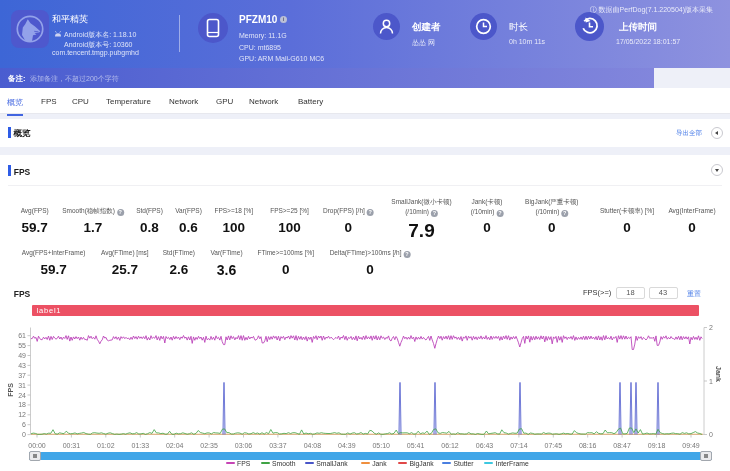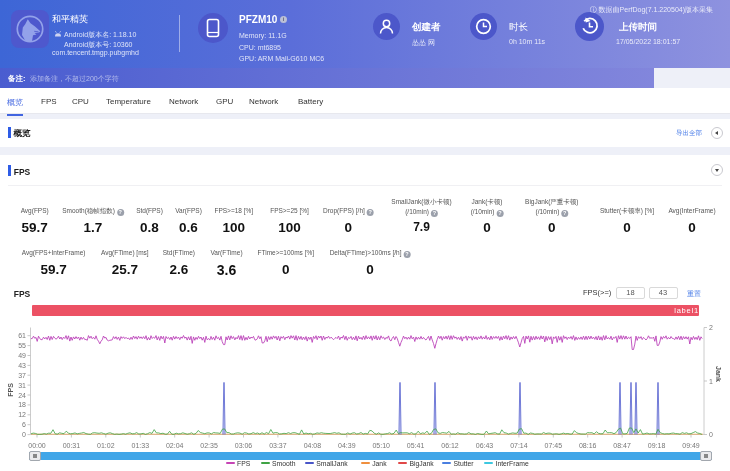--- a/index.html
+++ b/index.html
@@ -111,21 +111,21 @@
 <div class="abs" style="left:149.5px;top:219.5px;transform:translateX(-50%);font-size:13.5px;font-weight:bold;color:#111">0.8</div>
 <div class="abs" style="left:188.5px;top:207px;transform:translateX(-50%);font-size:6.5px;color:#555;white-space:nowrap">Var(FPS)</div>
 <div class="abs" style="left:188.5px;top:219.5px;transform:translateX(-50%);font-size:13.5px;font-weight:bold;color:#111">0.6</div>
 <div class="abs" style="left:233.8px;top:207px;transform:translateX(-50%);font-size:6.5px;color:#555;white-space:nowrap">FPS&gt;=18 [%]</div>
 <div class="abs" style="left:233.8px;top:219.5px;transform:translateX(-50%);font-size:13.5px;font-weight:bold;color:#111">100</div>
 <div class="abs" style="left:289.5px;top:207px;transform:translateX(-50%);font-size:6.5px;color:#555;white-space:nowrap">FPS&gt;=25 [%]</div>
 <div class="abs" style="left:289.5px;top:219.5px;transform:translateX(-50%);font-size:13.5px;font-weight:bold;color:#111">100</div>
 <div class="abs" style="left:348.3px;top:207px;transform:translateX(-50%);font-size:6.5px;color:#555;white-space:nowrap">Drop(FPS) [/h]&nbsp;<span style="display:inline-block;width:7px;height:7px;border-radius:50%;background:#9ba0ab;color:#fff;font-size:5.5px;line-height:7px;text-align:center;vertical-align:-1px;font-weight:bold">?</span></div>
 <div class="abs" style="left:348.3px;top:219.5px;transform:translateX(-50%);font-size:13.5px;font-weight:bold;color:#111">0</div>
 <div class="abs" style="left:421.5px;top:197px;transform:translateX(-50%);font-size:6.5px;color:#555;text-align:center;line-height:9.8px;white-space:nowrap">SmallJank(微小卡顿)<br>(/10min)&nbsp;<span style="display:inline-block;width:7px;height:7px;border-radius:50%;background:#9ba0ab;color:#fff;font-size:5.5px;line-height:7px;text-align:center;vertical-align:-1px;font-weight:bold">?</span></div>
-<div class="abs" style="left:421.5px;top:219.5px;transform:translateX(-50%);font-size:12px;font-weight:bold;color:#111">7.9</div>
+<div class="abs" style="left:421.5px;top:219.5px;transform:translateX(-50%);font-size:19px;font-weight:bold;color:#111">7.9</div>
 <div class="abs" style="left:487px;top:197px;transform:translateX(-50%);font-size:6.5px;color:#555;text-align:center;line-height:9.8px;white-space:nowrap">Jank(卡顿)<br>(/10min)&nbsp;<span style="display:inline-block;width:7px;height:7px;border-radius:50%;background:#9ba0ab;color:#fff;font-size:5.5px;line-height:7px;text-align:center;vertical-align:-1px;font-weight:bold">?</span></div>
 <div class="abs" style="left:487px;top:219.5px;transform:translateX(-50%);font-size:13.5px;font-weight:bold;color:#111">0</div>
 <div class="abs" style="left:551.8px;top:197px;transform:translateX(-50%);font-size:6.5px;color:#555;text-align:center;line-height:9.8px;white-space:nowrap">BigJank(严重卡顿)<br>(/10min)&nbsp;<span style="display:inline-block;width:7px;height:7px;border-radius:50%;background:#9ba0ab;color:#fff;font-size:5.5px;line-height:7px;text-align:center;vertical-align:-1px;font-weight:bold">?</span></div>
 <div class="abs" style="left:551.8px;top:219.5px;transform:translateX(-50%);font-size:13.5px;font-weight:bold;color:#111">0</div>
 <div class="abs" style="left:627px;top:207px;transform:translateX(-50%);font-size:6.5px;color:#555;white-space:nowrap">Stutter(卡顿率) [%]</div>
 <div class="abs" style="left:627px;top:219.5px;transform:translateX(-50%);font-size:13.5px;font-weight:bold;color:#111">0</div>
 <div class="abs" style="left:692px;top:207px;transform:translateX(-50%);font-size:6.5px;color:#555;white-space:nowrap">Avg(InterFrame)</div>
 <div class="abs" style="left:692px;top:219.5px;transform:translateX(-50%);font-size:13.5px;font-weight:bold;color:#111">0</div>
 <div class="abs" style="left:53.6px;top:248.5px;transform:translateX(-50%);font-size:6.5px;color:#555;white-space:nowrap">Avg(FPS+InterFrame)</div>
 <div class="abs" style="left:53.6px;top:261.5px;transform:translateX(-50%);font-size:13.5px;font-weight:bold;color:#111">59.7</div>
@@ -138,21 +138,21 @@
 <div class="abs" style="left:285.8px;top:248.5px;transform:translateX(-50%);font-size:6.5px;color:#555;white-space:nowrap">FTime&gt;=100ms [%]</div>
 <div class="abs" style="left:285.8px;top:261.5px;transform:translateX(-50%);font-size:13.5px;font-weight:bold;color:#111">0</div>
 <div class="abs" style="left:370px;top:248.5px;transform:translateX(-50%);font-size:6.5px;color:#555;white-space:nowrap">Delta(FTime)&gt;100ms [/h]&nbsp;<span style="display:inline-block;width:7px;height:7px;border-radius:50%;background:#9ba0ab;color:#fff;font-size:5.5px;line-height:7px;text-align:center;vertical-align:-1px;font-weight:bold">?</span></div>
 <div class="abs" style="left:370px;top:261.5px;transform:translateX(-50%);font-size:13.5px;font-weight:bold;color:#111">0</div>
 <div class="abs" style="left:13.7px;top:289px;font-size:8.5px;font-weight:bold;color:#222">FPS</div>
 <div class="abs" style="left:583px;top:288px;font-size:7.5px;color:#333">FPS(&gt;=)</div>
 <div class="abs" style="left:616px;top:286.5px;width:29px;height:12px;border:1px solid #d9d9d9;border-radius:2px;background:#fff;font-size:7.5px;color:#555;text-align:center;line-height:10px">18</div>
 <div class="abs" style="left:648.5px;top:286.5px;width:29px;height:12px;border:1px solid #d9d9d9;border-radius:2px;background:#fff;font-size:7.5px;color:#555;text-align:center;line-height:10px">43</div>
 <div class="abs" style="left:687px;top:288.5px;font-size:7px;color:#4a7de8">重置</div>
 
-<div class="abs" style="left:31.5px;top:304.5px;width:667.5px;height:11px;background:#ec5164;border-radius:1px;text-align:right;color:#fff;font-size:7.5px;letter-spacing:0.8px;line-height:11px;text-indent:5px">label1</div>
+<div class="abs" style="left:31.5px;top:304.5px;width:667.5px;height:11px;background:#ec5164;border-radius:1px;text-align:left;color:#fff;font-size:7.5px;letter-spacing:0.8px;line-height:11px;text-indent:5px">label1</div>
 <svg width="730" height="171" viewBox="0 300 730 171" style="position:absolute;left:0;top:300px">
 <style>.ax{font:7px "Liberation Sans",sans-serif;fill:#777}</style>
 <line x1="30.5" y1="327.5" x2="30.5" y2="434.5" stroke="#ccc" stroke-width="1"></line>
 <line x1="704" y1="327.5" x2="704" y2="434.5" stroke="#ccc" stroke-width="1"></line>
 <line x1="30.5" y1="434.5" x2="704" y2="434.5" stroke="#ccc" stroke-width="1"></line>
 <line x1="27.5" y1="335.7" x2="30.5" y2="335.7" stroke="#bbb" stroke-width="0.8"></line>
     <text x="26" y="338.2" text-anchor="end" class="ax">61</text>
 <line x1="27.5" y1="345.6" x2="30.5" y2="345.6" stroke="#bbb" stroke-width="0.8"></line>
     <text x="26" y="348.1" text-anchor="end" class="ax">55</text>
 <line x1="27.5" y1="355.5" x2="30.5" y2="355.5" stroke="#bbb" stroke-width="0.8"></line>

